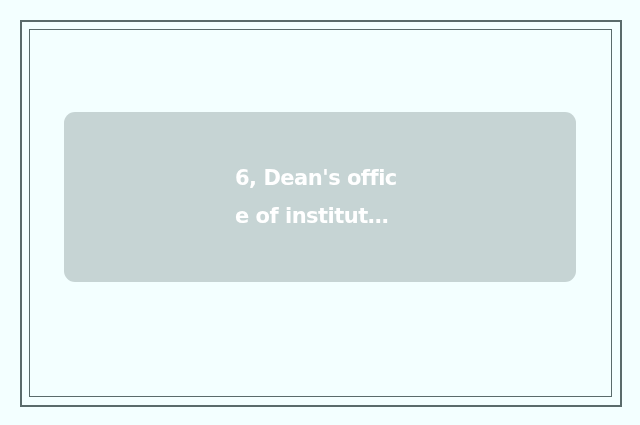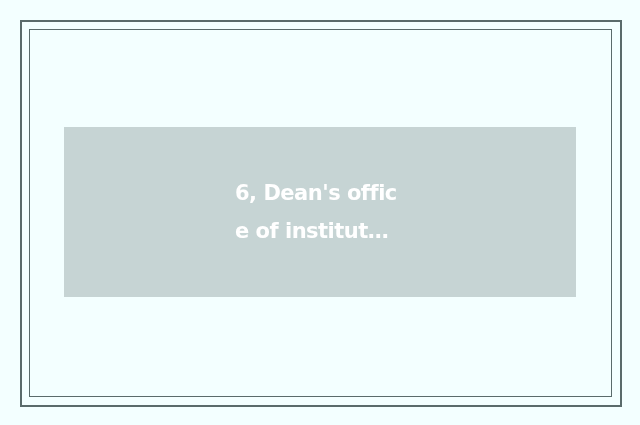--- a/index.html
+++ b/index.html
@@ -1,19 +1,19 @@
 <!DOCTYPE html>
 <html><head>
 <meta charset="utf-8">
 <style>
   html, body { margin:0; padding:0; }
   body { width:640px; height:425px; background:#f3ffff; position:relative; overflow:hidden; font-family:"DejaVu Sans", sans-serif; }
   .outer { position:absolute; left:20px; top:20px; width:598px; height:383px; border:2px solid #5a6b6b; }
   .inner { position:absolute; left:29px; top:29px; width:581px; height:366px; border:1px solid #5a6b6b; }
-  .panel { position:absolute; left:64px; top:127px; width:512px; height:170px; background:#c6d4d4; display:flex; align-items:center; justify-content:center; }
+  .panel { position:absolute; left:64px; top:112px; width:512px; height:170px; background:#c6d4d4; display:flex; align-items:center; justify-content:center;border-radius:11px; }
   .label { width:170px; color:#ffffff; font-weight:bold; font-size:21px; line-height:38px; text-align:left; word-break:break-all; letter-spacing:-0.5px; }
 </style>
 </head>
 <body>
 
 <div class="outer"></div>
 <div class="inner"></div>
 <div class="panel">
   <div class="label">6, Dean's office of institut…</div>
 </div>

